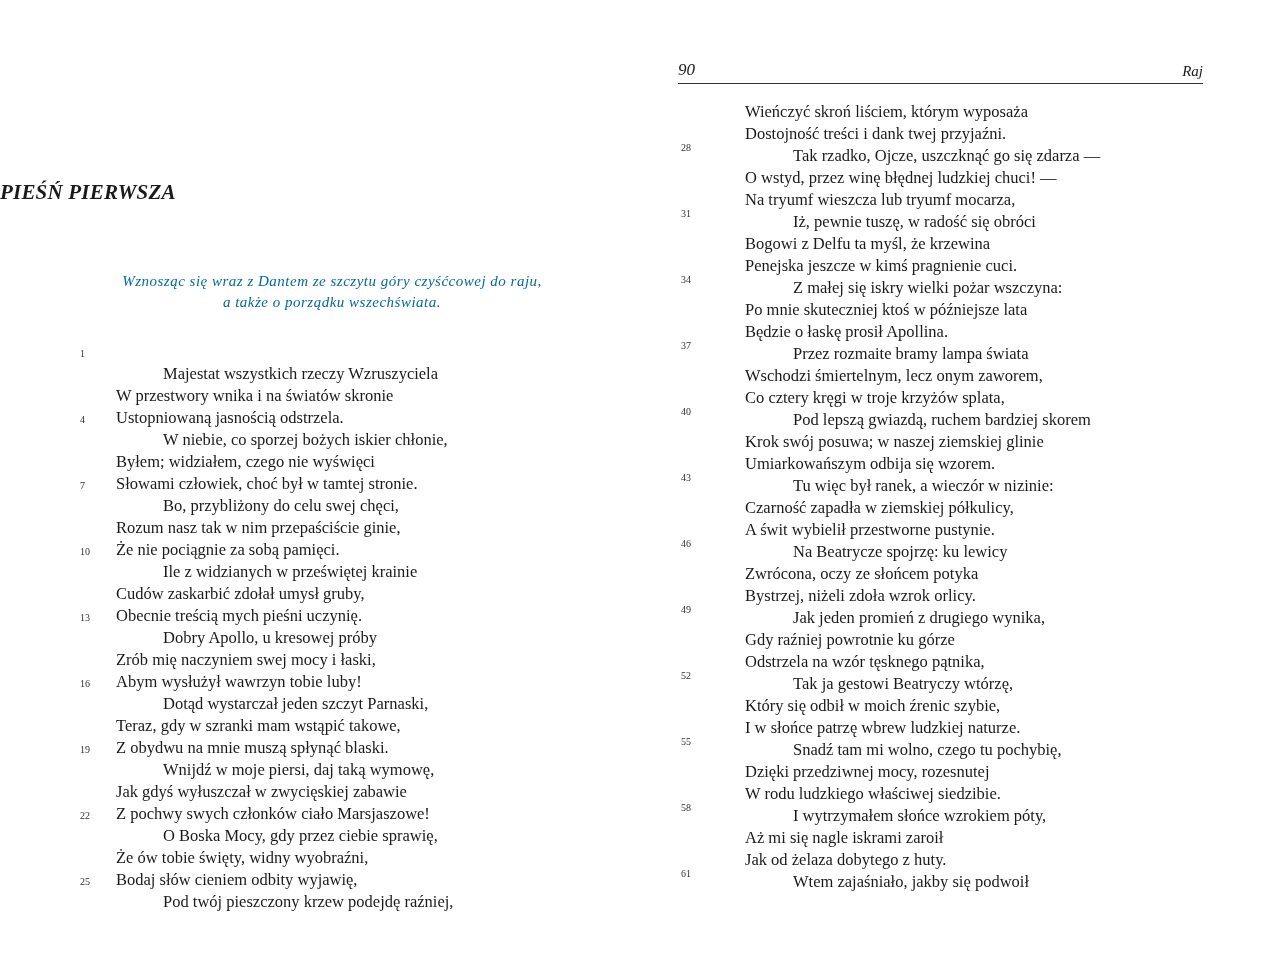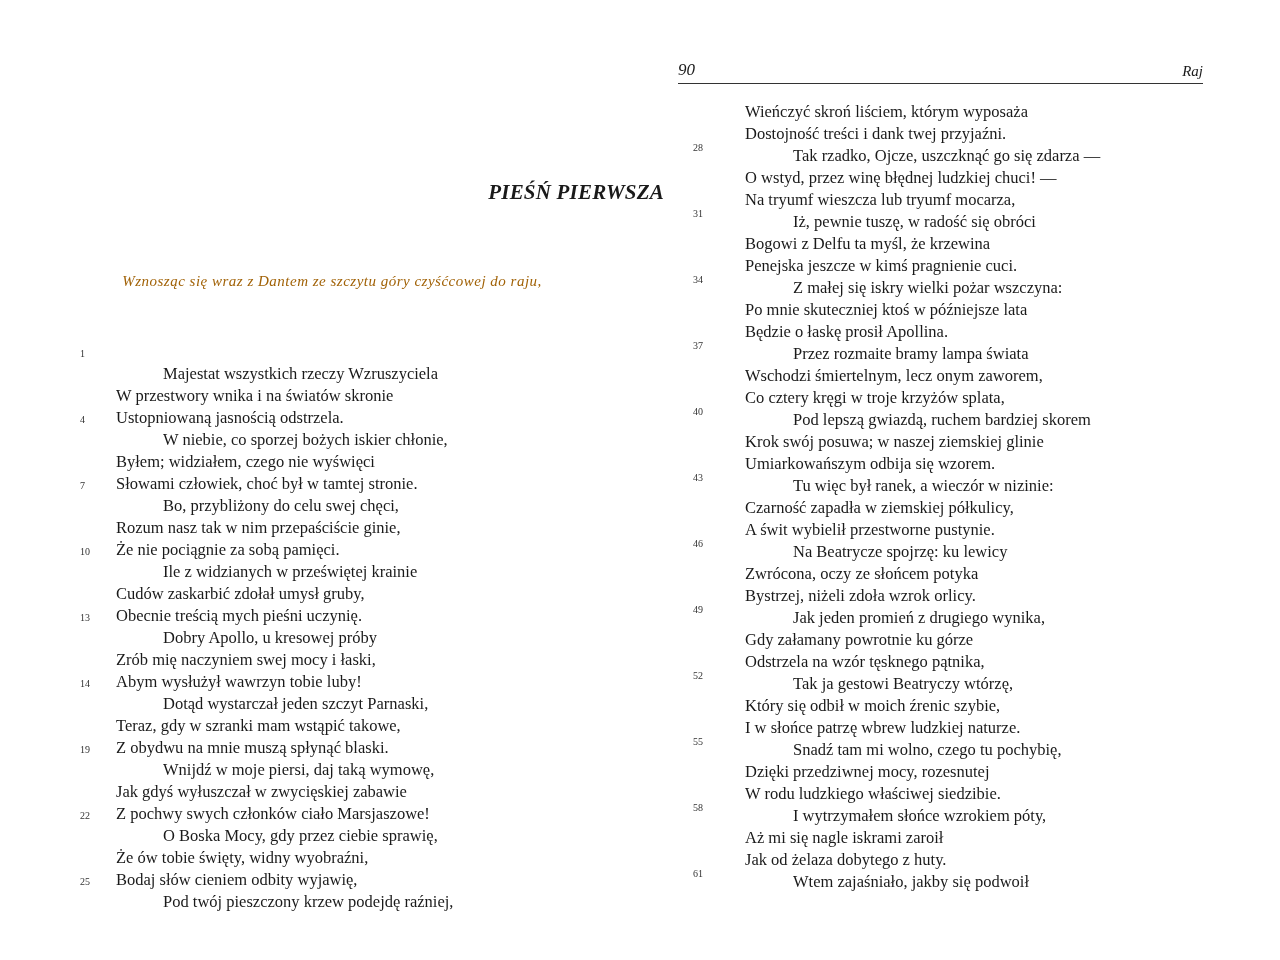--- a/index.html
+++ b/index.html
@@ -5,58 +5,59 @@
   html, body { margin:0; padding:0; }
   body {
     width:1280px; height:960px; background:#ffffff; position:relative; overflow:hidden;
     font-family:"Liberation Serif", "DejaVu Serif", serif; color:#1a1a1a;
   }
   .page { position:absolute; top:0; height:960px; }
   .page-left { left:0; width:640px; }
   .page-right { left:640px; width:640px; }
 
   .canto-title {
-    position:absolute; left:0; width:664px; top:180px; text-align:right;
+    position:absolute; left:0; width:664px; top:180px; text-align:left;
     font-weight:bold; font-style:italic; font-size:21px; letter-spacing:0.2px;
   }
   .argument {
     position:absolute; left:0; width:664px; top:271px; text-align:center;
-    font-style:italic; font-size:15px; line-height:21px; letter-spacing:0.5px; color:#a16207;
+    font-style:italic; font-size:15px; line-height:21px; letter-spacing:0.5px; color:#0369a1;
   }
   .argument div { white-space:nowrap; }
 
   .verses { position:absolute; }
   .verses-left { left:0; top:351px; }
   .verses-right { left:40px; top:101px; }
   .line { position:relative; height:22px; line-height:22px; font-size:16.5px; white-space:nowrap; }
   .line .num {
     position:absolute; top:-4px; font-size:10px; color:#333; line-height:14px;
   }
   .verses-left .line .num { left:80px; }
-  .verses-right .line .num { left:13px; }
+  .verses-right .line .num { left:1px; }
   .line .txt { position:absolute; }
   .verses-left .line .txt { left:116px;margin-top:12px; }
   .verses-left .line.indent .txt { left:163px; }
   .verses-right .line .txt { left:45px;margin-left:20px; }
   .verses-right .line.indent .txt { left:93px; }
 
   .running-head {
     position:absolute; left:38px; top:58px; width:525px; height:25px;
     border-bottom:1.3px solid #333;
   }
   .folio { position:absolute; left:0; top:2px; font-style:italic; font-size:17px; }
   .head-title { position:absolute; left:0; width:525px; top:5px; text-align:right; font-style:italic; font-size:15px; }
 </style>
 </head>
 <body>
 
 <div class="page page-left">
   <div class="canto-title">PIEŚŃ PIERWSZA</div>
   <div class="argument">
     <div>Wznosząc się wraz z Dantem ze szczytu góry czyśćcowej do raju,</div>
+    <div>a także o porządku wszechświata.</div>
   </div>
   <div class="verses verses-left" id="verses-left">
       <div class="line indent">
         <span class="num">1</span>
         <span class="txt">Majestat wszystkich rzeczy Wzruszyciela</span>
       </div>
       <div class="line">
         <span class="num"></span>
         <span class="txt">W przestwory wnika i na światów skronie</span>
       </div>
@@ -106,21 +107,21 @@
       </div>
       <div class="line">
         <span class="num"></span>
         <span class="txt">Zrób mię naczyniem swej mocy i łaski,</span>
       </div>
       <div class="line">
         <span class="num"></span>
         <span class="txt">Abym wysłużył wawrzyn tobie luby!</span>
       </div>
       <div class="line indent">
-        <span class="num">14</span>
+        <span class="num">16</span>
         <span class="txt">Dotąd wystarczał jeden szczyt Parnaski,</span>
       </div>
       <div class="line">
         <span class="num"></span>
         <span class="txt">Teraz, gdy w szranki mam wstąpić takowe,</span>
       </div>
       <div class="line">
         <span class="num"></span>
         <span class="txt">Z obydwu na mnie muszą spłynąć blaski.</span>
       </div>
@@ -252,21 +253,21 @@
       <div class="line">
         <span class="num"></span>
         <span class="txt">Bystrzej, niżeli zdoła wzrok orlicy.</span>
       </div>
       <div class="line indent">
         <span class="num">49</span>
         <span class="txt">Jak jeden promień z drugiego wynika,</span>
       </div>
       <div class="line">
         <span class="num"></span>
-        <span class="txt">Gdy załamany powrotnie ku górze</span>
+        <span class="txt">Gdy raźniej powrotnie ku górze</span>
       </div>
       <div class="line">
         <span class="num"></span>
         <span class="txt">Odstrzela na wzór tęsknego pątnika,</span>
       </div>
       <div class="line indent">
         <span class="num">52</span>
         <span class="txt">Tak ja gestowi Beatryczy wtórzę,</span>
       </div>
       <div class="line">

